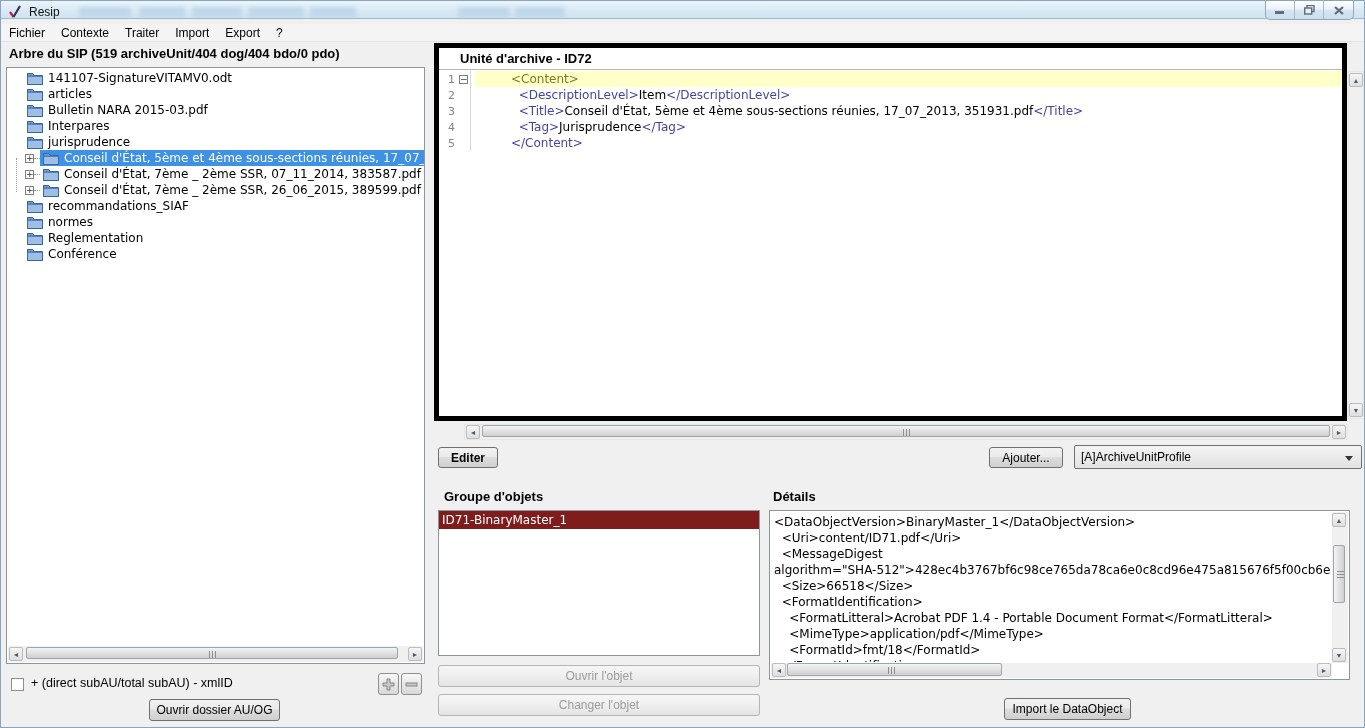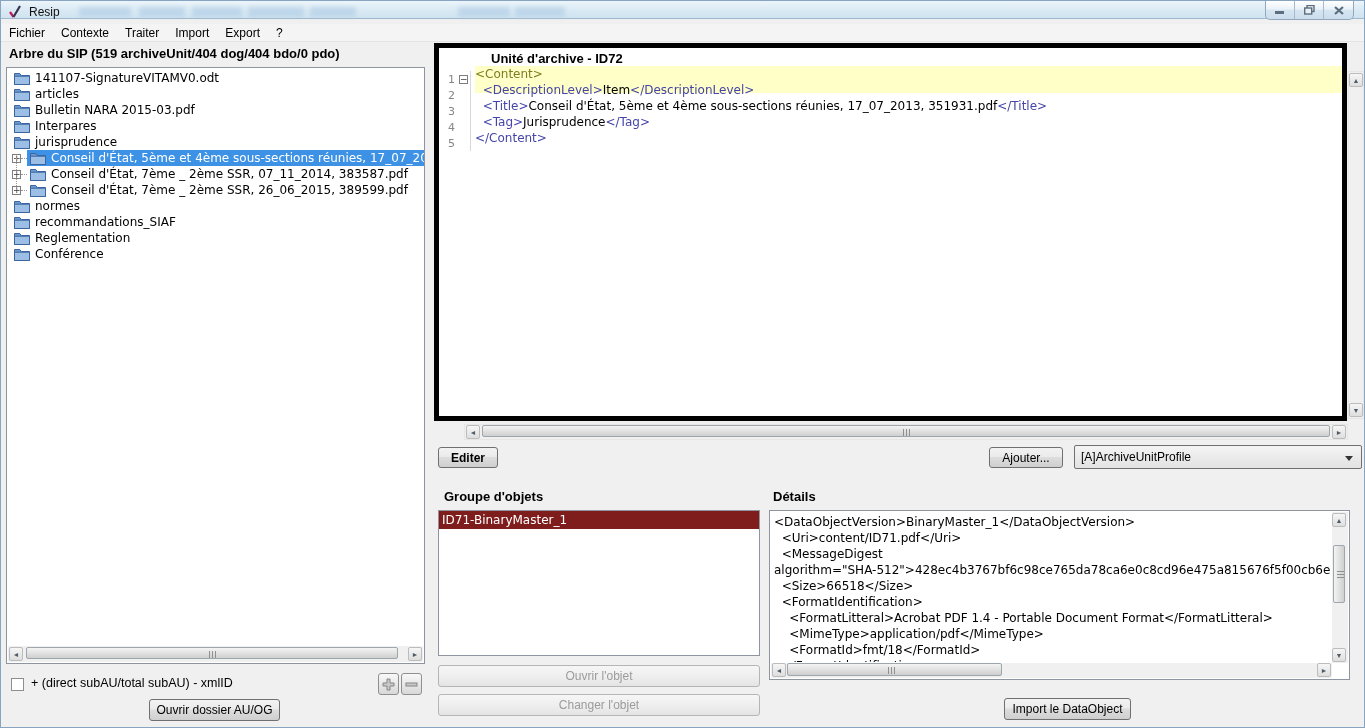--- a/index.html
+++ b/index.html
@@ -56,21 +56,21 @@
   .sb-thumb-h { position:absolute; top:1px; height:12px;
     background:linear-gradient(180deg,#f4f4f4,#cfcfcf); border:1px solid #9da5ad; border-radius:2px; }
   .sb-thumb-v { position:absolute; left:1px; width:12px;
     background:linear-gradient(90deg,#f4f4f4,#cfcfcf); border:1px solid #9da5ad; border-radius:2px; }
   .grip-h { position:absolute; top:3px; width:7px; height:7px;
     background:repeating-linear-gradient(90deg,#8f8f8f 0 1px,transparent 1px 3px); }
   .grip-v { position:absolute; left:3px; width:7px; height:7px;
     background:repeating-linear-gradient(180deg,#8f8f8f 0 1px,transparent 1px 3px); }
   
   .tree-box { left:5px; top:66px; width:419px; height:597px; overflow:hidden; }
-  .tree-rows { position:absolute; left:0; top:2px; right:0; font-family:"DejaVu Sans",sans-serif;
+  .tree-rows { position:absolute; left:13px; top:2px; right:0; font-family:"DejaVu Sans",sans-serif;
     font-size:12px; }
   .trow { height:16px; display:flex; align-items:center; white-space:nowrap; overflow:hidden; }
   .t-gut { flex:0 0 auto; display:flex; align-items:center; }
   .expbox { width:9px; height:9px; border:1px solid #7e7e7e; background:#fff; margin-left:5px;
     font-size:9px; line-height:7px; text-align:center; color:#333; flex:0 0 auto; }
   .dot-h { width:6px; height:1px; border-top:1px dotted #9a9a9a; flex:0 0 auto; }
   .t-content { display:flex; align-items:center; flex:1 1 auto; height:16px; overflow:hidden;
     padding-left:3px; }
   .trow.sel .t-content { background:#3e92e5; color:#fff; }
   .folder { width:16px; height:13px; margin-right:5px; flex:0 0 auto; }
@@ -79,31 +79,31 @@
   
   .cbx { position:absolute; left:10px; top:677px; width:13px; height:13px; background:#fff;
     border:1px solid #8e8e8e; }
   .cbx-label { position:absolute; left:30px; top:675px; font-size:12.5px; color:#000; }
   .sqbtn { width:21px; height:22px; border:1px solid #8f8f8f; border-radius:3px;
     background:linear-gradient(180deg,#f8f8f8,#d8d8d8); position:absolute; top:672px;
     display:flex; align-items:center; justify-content:center; }
   
   .au-panel { position:absolute; left:433px; top:42px; width:913px; height:378px;
     border:5px solid #000; background:#fff; overflow:hidden; }
-  .au-header { height:22px; line-height:22px; padding-left:8px; font-weight:bold; font-size:13px;
-    border-bottom:1px solid #b8b8b8; background:#fff;margin-left:44px; }
+  .au-header { height:22px; line-height:22px; padding-left:21px; font-weight:bold; font-size:13px;
+    border-bottom:1px solid #b8b8b8; background:#fff; }
   .editor { position:absolute; left:0; top:23px; right:0; bottom:0; background:#fff;
     font-family:"DejaVu Sans",sans-serif; font-size:12px; }
   .cline { height:16px; display:flex; align-items:center; }
   .lnum { flex:0 0 18px; text-align:right; color:#868686; font-size:11px; padding-right:2px; }
   .foldcol { flex:0 0 13px; display:flex; align-items:center; justify-content:center; }
   .foldbox { width:9px; height:9px; border:1px solid #7e7e7e; background:#fff; font-size:9px;
     line-height:7px; text-align:center; color:#333; }
   .gutsep { flex:0 0 1px; height:16px; background:#d8d8d8; margin-right:4px; }
-  .codetxt { flex:1 1 auto; white-space:pre; height:27px; line-height:16px; }
+  .codetxt { flex:1 1 auto; white-space:pre; height:16px; line-height:16px;padding-left:36px; }
   .cline.curline .codetxt { background:#ffffc8; }
   .syn-tag { color:#4444aa; }
   .syn-txt { color:#000; }
   .syn-cur { color:#7f7d20; }
   
   .og-list { left:437px; top:509px; width:322px; height:146px; font-family:"DejaVu Sans",sans-serif;
     font-size:12px; overflow:hidden; }
   .og-item { height:18px; line-height:18px; padding-left:3px; }
   .og-item.sel { background:#7f1d1d; color:#fff; font-weight:normal; }
   .details-box { left:768px; top:509px; width:581px; height:170px; overflow:hidden; }
@@ -254,31 +254,31 @@
           <span class="tlabel">Conseil d'État, 7ème _ 2ème SSR, 26_06_2015, 389599.pdf</span>
         </span>
       </div>
       <div class="trow">
         <span class="t-gut" style="width: 4px;"></span>
         <span class="t-content">
           <span class="folder"><svg width="16" height="13" viewBox="0 0 16 13">
               <path d="M0.5 1.5 h5.2 l1.6 2 h8.2 v9 h-15 z" fill="#6f9bd1" stroke="#3a66a0"></path>
               <path d="M0.5 4.2 h15 v8.3 h-15 z" fill="#9dbfe6" stroke="#3a66a0"></path>
             </svg></span>
+          <span class="tlabel">recommandations_SIAF</span>
+        </span>
+      </div>
+      <div class="trow">
+        <span class="t-gut" style="width: 4px;"></span>
+        <span class="t-content">
+          <span class="folder"><svg width="16" height="13" viewBox="0 0 16 13">
+              <path d="M0.5 1.5 h5.2 l1.6 2 h8.2 v9 h-15 z" fill="#6f9bd1" stroke="#3a66a0"></path>
+              <path d="M0.5 4.2 h15 v8.3 h-15 z" fill="#9dbfe6" stroke="#3a66a0"></path>
+            </svg></span>
           <span class="tlabel">normes</span>
-        </span>
-      </div>
-      <div class="trow">
-        <span class="t-gut" style="width: 4px;"></span>
-        <span class="t-content">
-          <span class="folder"><svg width="16" height="13" viewBox="0 0 16 13">
-              <path d="M0.5 1.5 h5.2 l1.6 2 h8.2 v9 h-15 z" fill="#6f9bd1" stroke="#3a66a0"></path>
-              <path d="M0.5 4.2 h15 v8.3 h-15 z" fill="#9dbfe6" stroke="#3a66a0"></path>
-            </svg></span>
-          <span class="tlabel">recommandations_SIAF</span>
         </span>
       </div>
       <div class="trow">
         <span class="t-gut" style="width: 4px;"></span>
         <span class="t-content">
           <span class="folder"><svg width="16" height="13" viewBox="0 0 16 13">
               <path d="M0.5 1.5 h5.2 l1.6 2 h8.2 v9 h-15 z" fill="#6f9bd1" stroke="#3a66a0"></path>
               <path d="M0.5 4.2 h15 v8.3 h-15 z" fill="#9dbfe6" stroke="#3a66a0"></path>
             </svg></span>
           <span class="tlabel">Reglementation</span>

